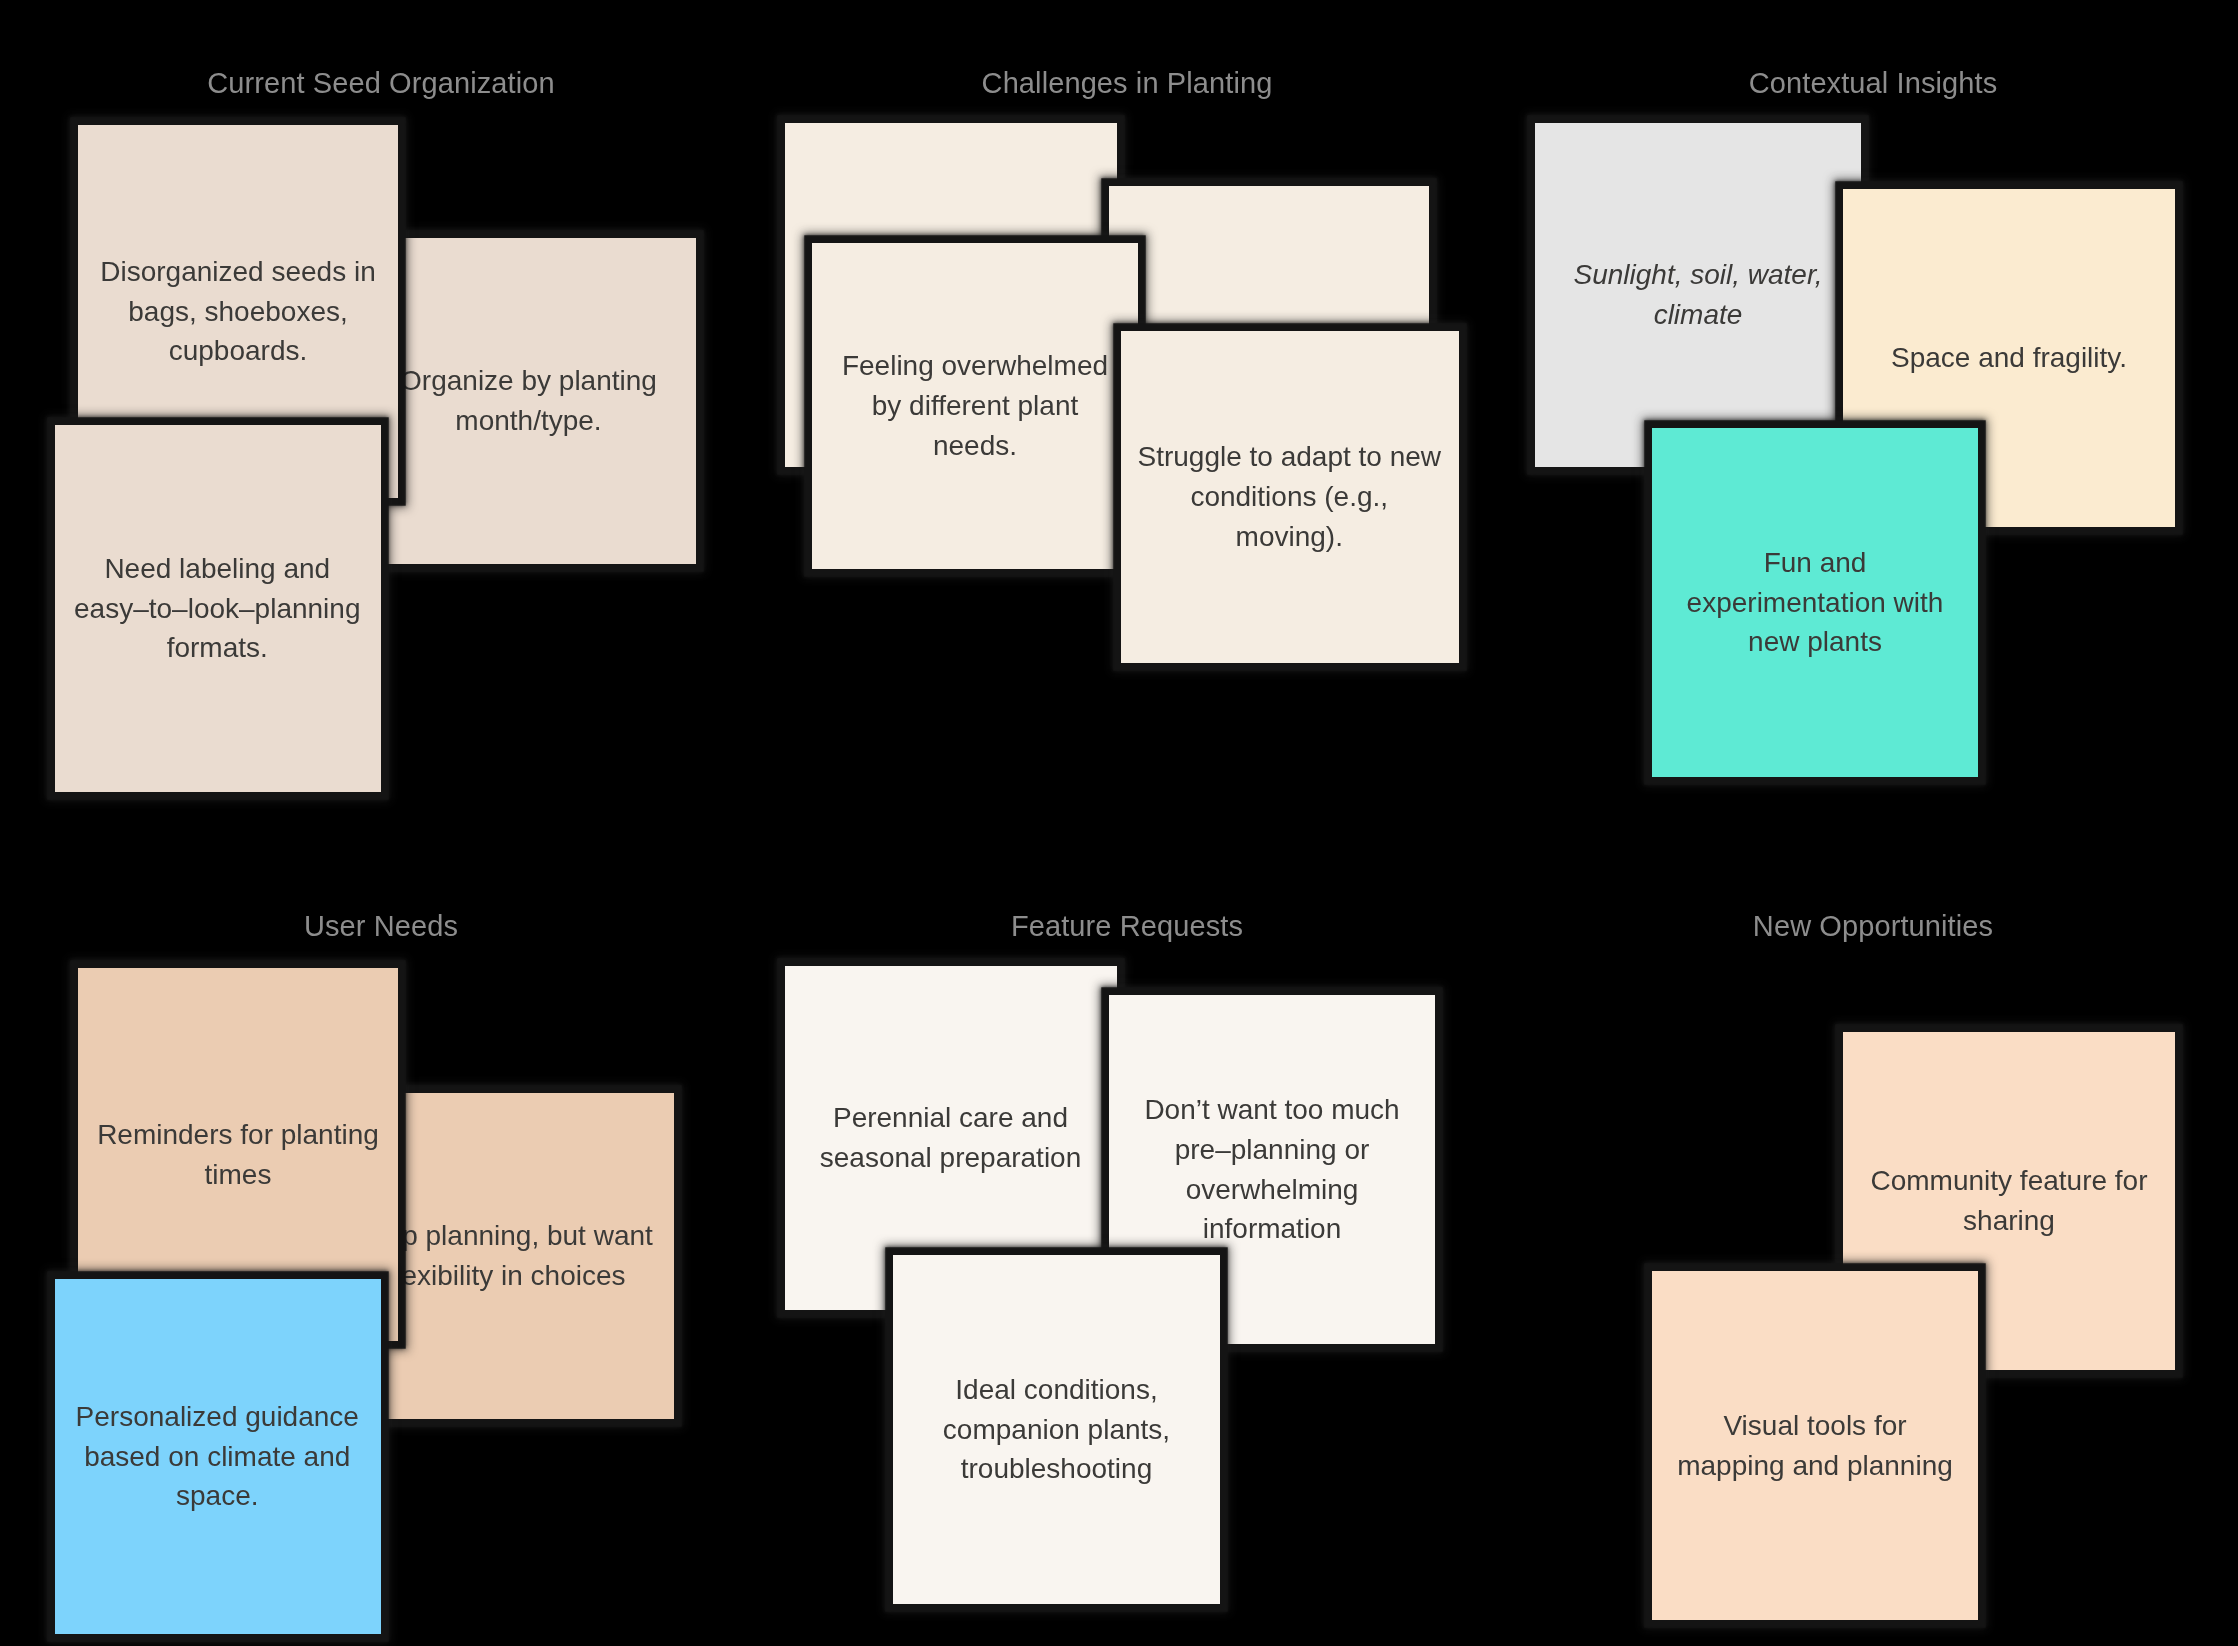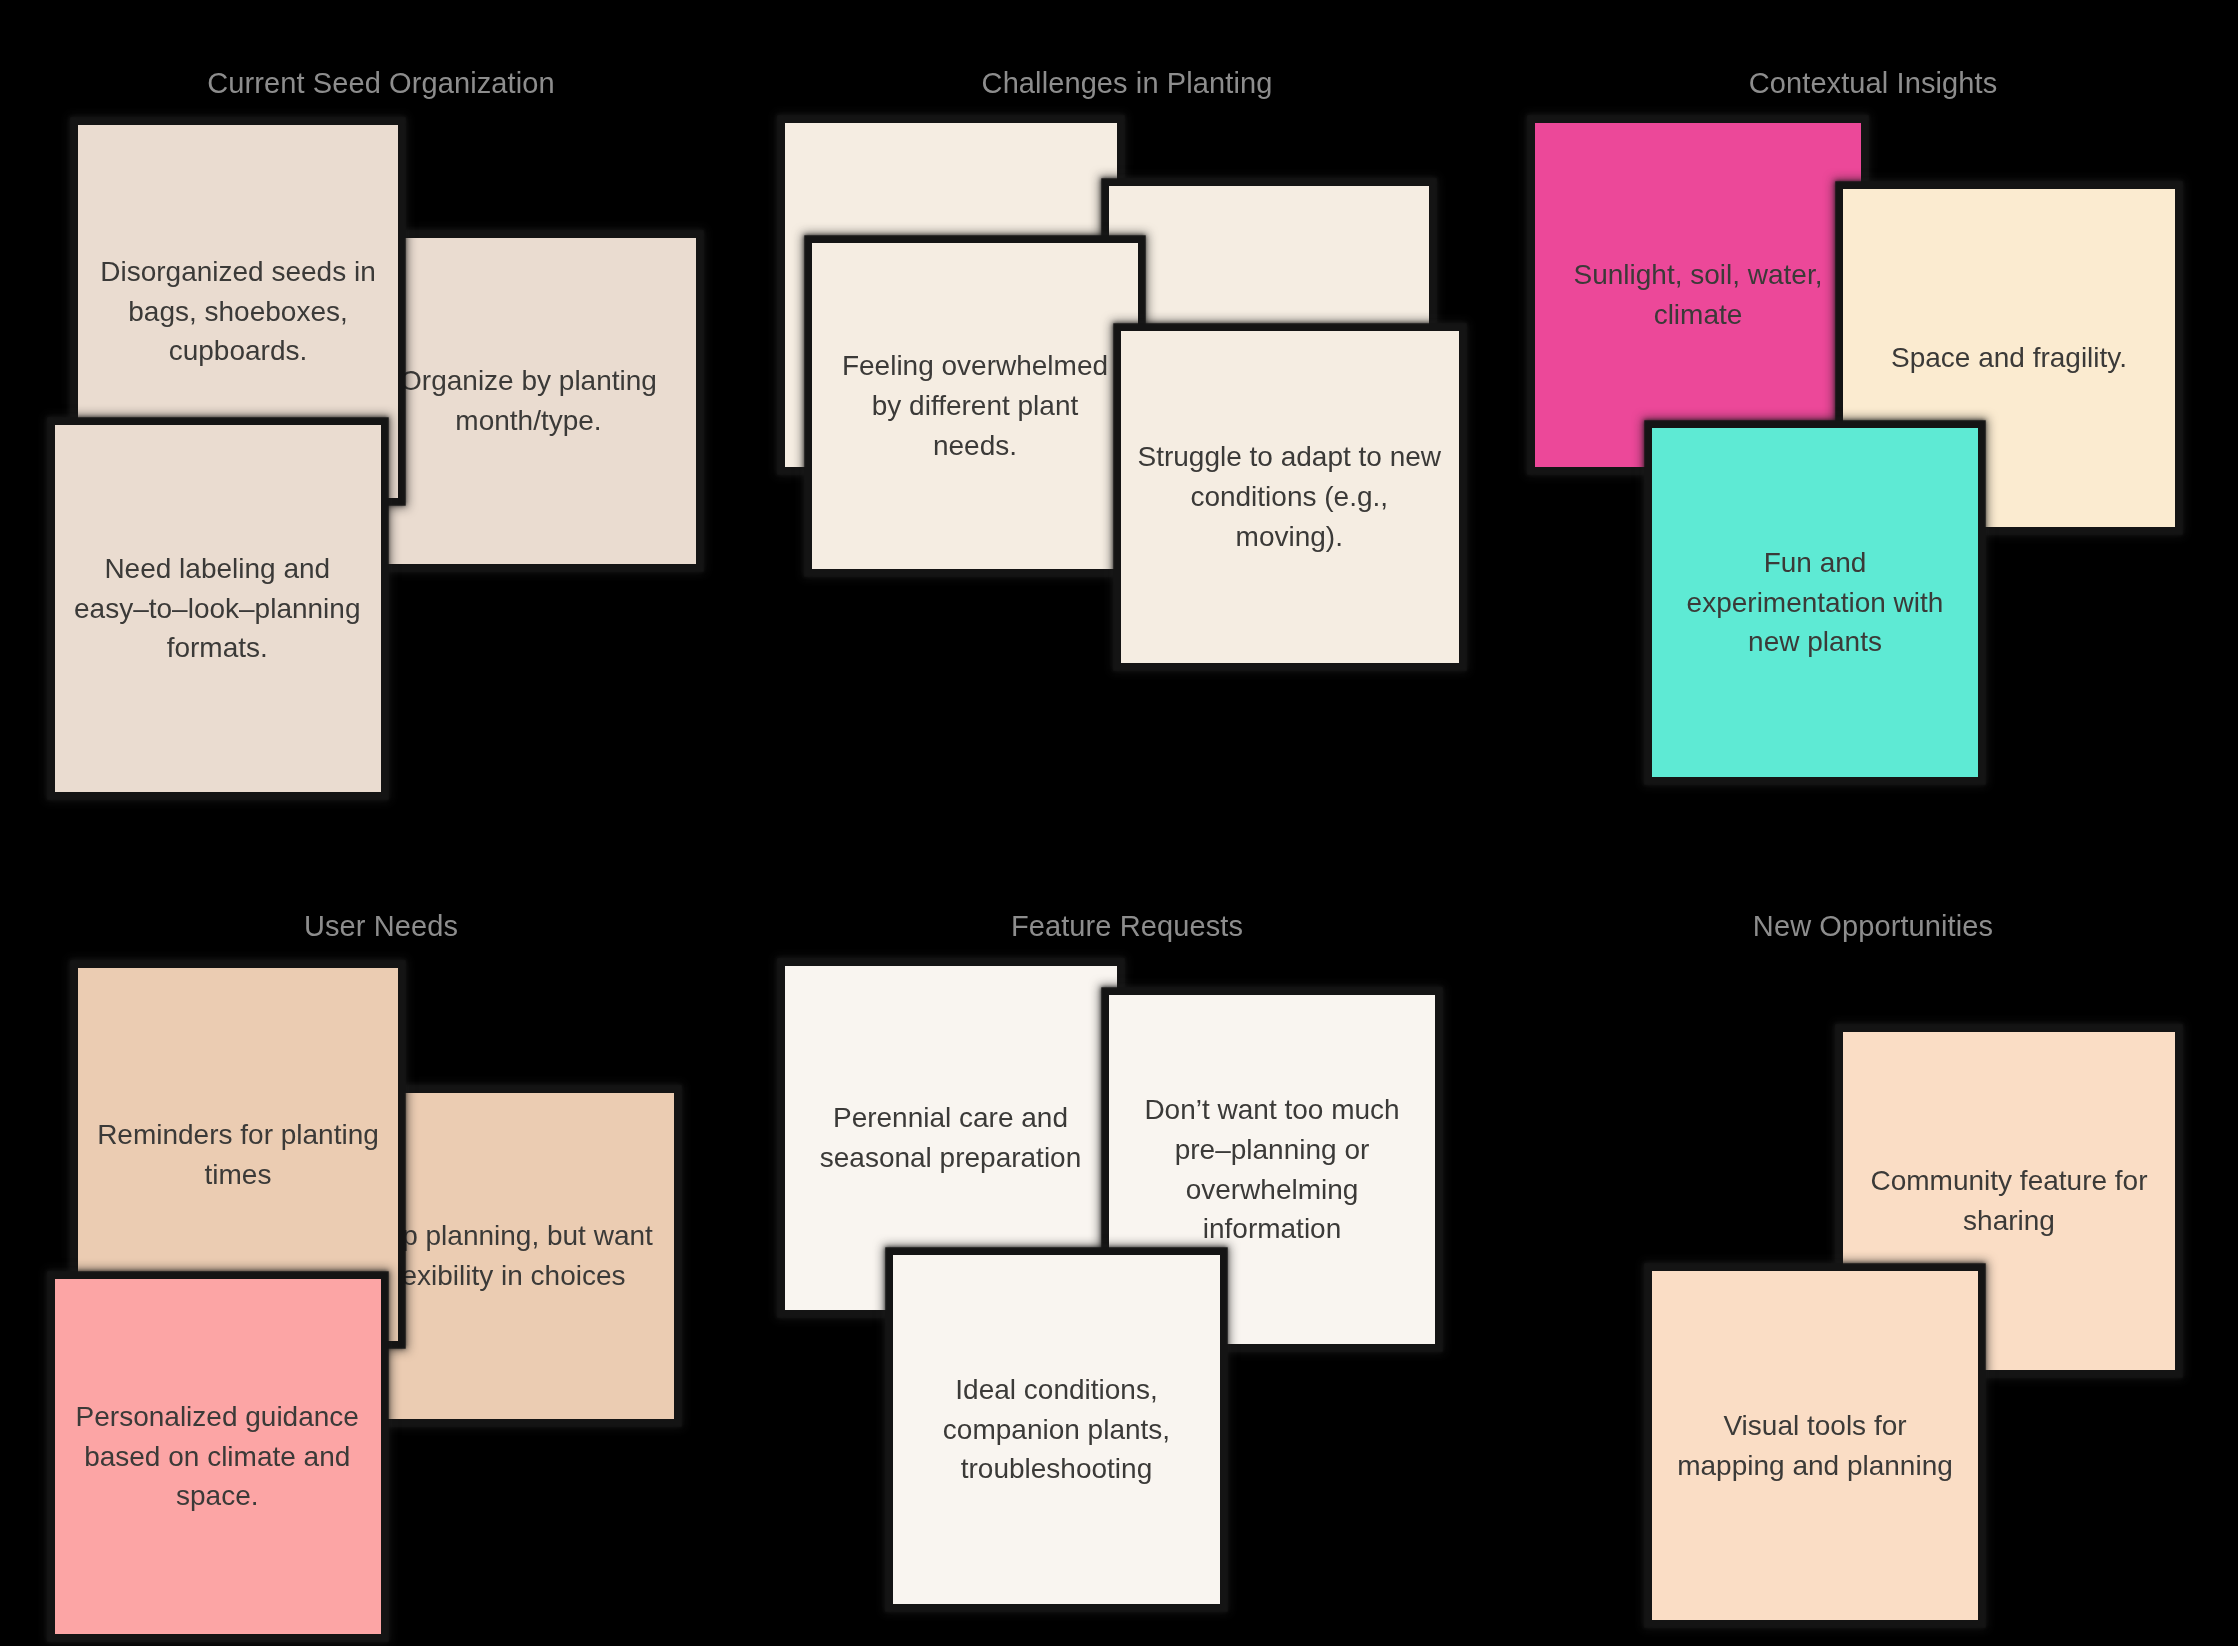--- a/index.html
+++ b/index.html
@@ -122,42 +122,42 @@
       </div>
       <div class="note z4" style="left: 361px; top: 227px; width: 350px; height: 344px; background: rgb(245, 237, 226);">
         <span>Struggle to adapt to new conditions (e.g., moving).</span>
       </div>
     </div>
   </section>
 
   <section class="panel col2 row0">
     <h2 class="panel-title">Contextual Insights</h2>
     <div class="notes-area">
-      <div class="note z1" style="left: 29px; top: 18.7px; width: 338px; height: 356px; background: #ec4899;">
+      <div class="note z1" style="left: 29px; top: 18.7px; width: 338px; height: 356px; background: #e5e5e5; font-style: italic;">
         <span>Sunlight, soil, water, climate</span>
       </div>
       <div class="note z2" style="left: 337px; top: 85px; width: 344px; height: 350px; background: rgb(251, 235, 208);">
         <span>Space and fragility.</span>
       </div>
       <div class="note z3" style="left: 146px; top: 324px; width: 338px; height: 361px; background: #5eead4;">
         <span>Fun and experimentation with new plants</span>
       </div>
     </div>
   </section>
 
   <section class="panel col0 row1">
     <h2 class="panel-title">User Needs</h2>
     <div class="notes-area">
       <div class="note z3" style="left: 64px; top: 21px; width: 332px; height: 385px; background: rgb(235, 204, 178);">
         <span>Reminders for planting times</span>
       </div>
       <div class="note z2" style="left: 325px; top: 146px; width: 347px; height: 338px; background: rgb(235, 204, 178);">
         <span>Help planning, but want flexibility in choices</span>
       </div>
-      <div class="note z4" style="left: 41px; top: 332px; width: 338px; height: 367px; background: #fca5a5;">
+      <div class="note z4" style="left: 41px; top: 332px; width: 338px; height: 367px; background: #7dd3fc;">
         <span>Personalized guidance based on climate and space.</span>
       </div>
     </div>
   </section>
 
   <section class="panel col1 row1">
     <h2 class="panel-title">Feature Requests</h2>
     <div class="notes-area">
       <div class="note z1" style="left: 24.5px; top: 18.7px; width: 344px; height: 356px; background: rgb(249, 245, 240);">
         <span>Perennial care and seasonal preparation</span>

